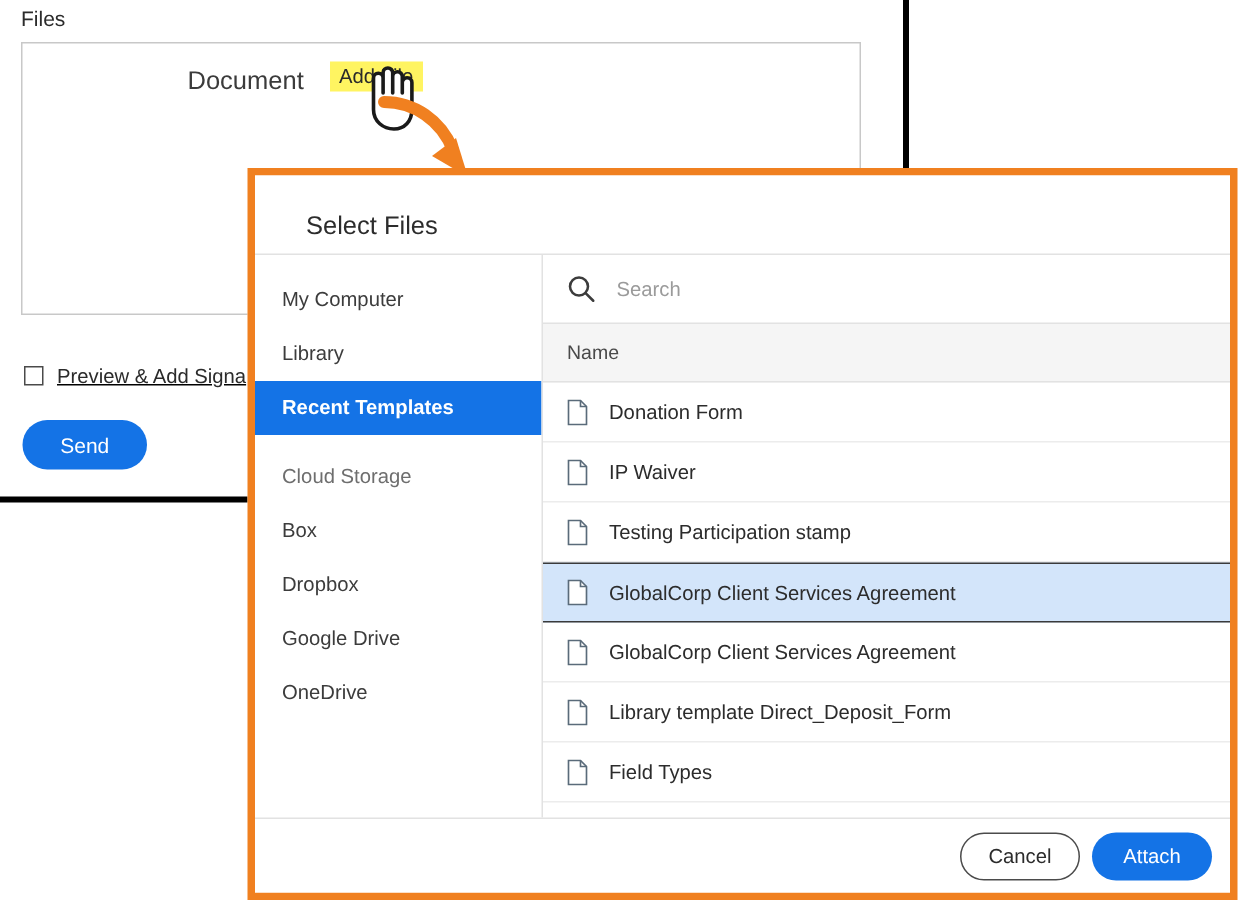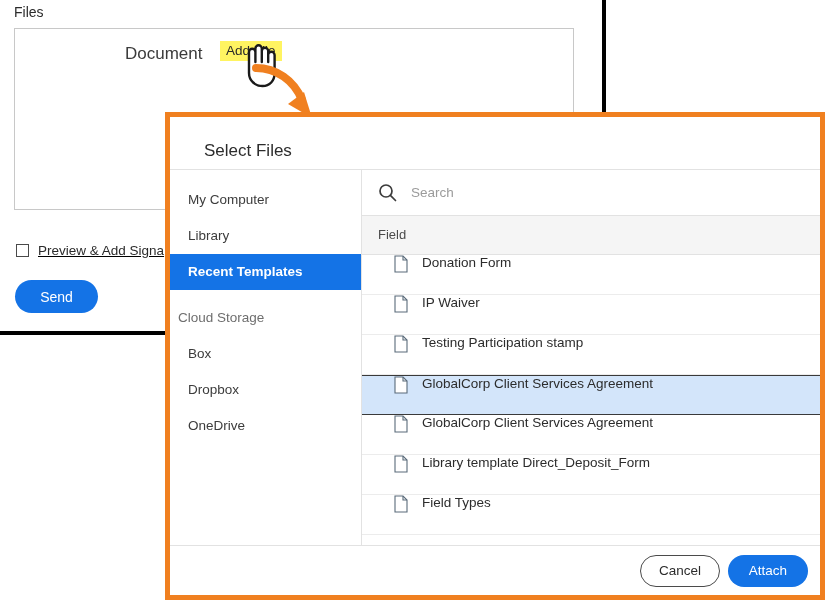--- a/index.html
+++ b/index.html
@@ -169,21 +169,21 @@
     cursor: pointer;
   }
   .nav-item.selected {
     background: #1473e6;
     color: #ffffff;
     font-weight: bold;
   }
   .nav-header {
     height: 36px;
     line-height: 36px;
-    padding-left: 8px;
+    padding-left: 18px;
     font-size: 13.5px;
     color: #6e6e6e;
     margin-top: 10px;
   }
 
   
   #dialog-main {
     flex: 1;
     display: flex;
     flex-direction: column;
@@ -217,23 +217,23 @@
     background: #f5f5f5;
     border-bottom: 1px solid #e2e2e2;
   }
   #file-list {
     flex: 1;
     overflow: hidden;
   }
   .file-row {
     height: 40px;
     display: flex;
-    align-items: flex-start;
+    align-items: center;
     gap: 14px;
-    padding-left: 32px;
+    padding-left: 16px;
     border-bottom: 1px solid #ececec;
     font-size: 13.5px;
     color: #2c2c2c;
     box-sizing: border-box;
     cursor: pointer;
   }
   .file-row.selected {
     background: #d3e5fa;
     border: 1.5px solid #3a3a3a;
     border-left: none;
@@ -309,33 +309,34 @@
 
     <div id="dialog-body">
 
       <div id="dialog-nav">
         <div class="nav-item">My Computer</div>
         <div class="nav-item">Library</div>
         <div class="nav-item selected">Recent Templates</div>
         <div class="nav-header">Cloud Storage</div>
         <div class="nav-item">Box</div>
         <div class="nav-item">Dropbox</div>
+        <div class="nav-item">Google Drive</div>
         <div class="nav-item">OneDrive</div>
       </div>
 
       <div id="dialog-main">
         <div id="search-bar">
           <svg width="19" height="19" viewBox="0 0 19 19">
             <circle cx="8" cy="8" r="6" fill="none" stroke="#3c3c3c" stroke-width="1.7"></circle>
             <line x1="12.4" y1="12.4" x2="17.5" y2="17.5" stroke="#3c3c3c" stroke-width="1.7" stroke-linecap="round"></line>
           </svg>
           <input id="search-input" type="text" placeholder="Search" style="">
         </div>
 
-        <div id="list-header">Field</div>
+        <div id="list-header">Name</div>
 
         <div id="file-list">
           <div class="file-row">
             <svg class="doc-icon" viewBox="0 0 14 18">
               <path d="M1 1 h8 l4 4 v12 h-12 z" fill="#ffffff" stroke="#5a6b7a" stroke-width="1.1"></path>
               <path d="M9 1 v4 h4" fill="none" stroke="#5a6b7a" stroke-width="1.1"></path>
             </svg>
             <span>Donation Form</span>
           </div>
           <div class="file-row">

